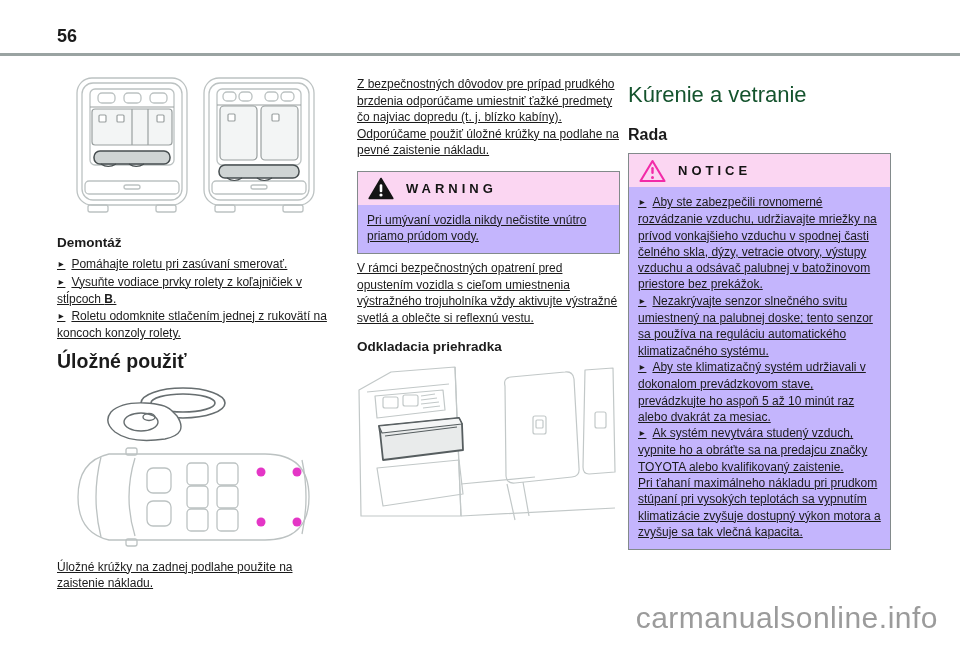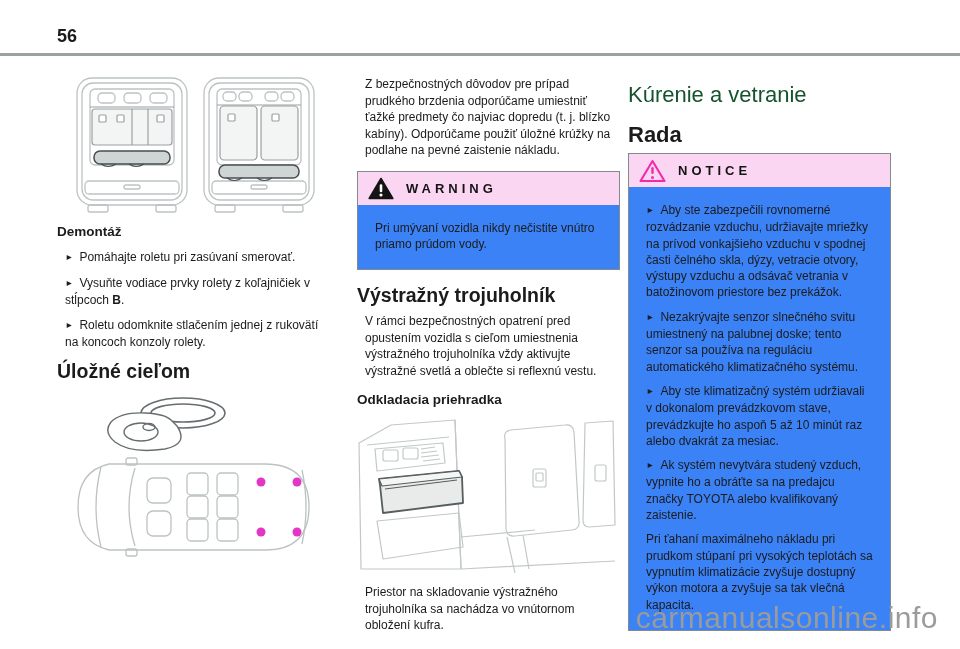--- a/index.html
+++ b/index.html
@@ -7,37 +7,37 @@
     width:960px;height:649px;position:relative;overflow:hidden;
     background:#ffffff;color:#1b1b1b;
     font-family:"Liberation Sans", sans-serif;
   }
   .page-number{position:absolute;left:57px;top:26px;font-size:18px;font-weight:bold;}
   .top-rule{position:absolute;left:0;top:53px;width:960px;height:3px;background:#9aa3a2;}
   .col{position:absolute;top:0;height:649px;}
   #col1{left:57px;width:276px;}
   #col2{left:357px;width:263px;}
   #col3{left:628px;width:263px;}
-  .body, .caption{font-size:12px;line-height:16.5px;margin:8px;}
+  .body, .caption{font-size:12px;line-height:16.5px;margin:0;text-decoration:underline;}
   .marker{font-size:8.5px;margin-right:6px;position:relative;top:-1px;}
   .h-large{font-size:19.5px;font-weight:bold;margin:0;line-height:24px;}
   .h-med{font-size:13.5px;font-weight:bold;margin:0;line-height:18px;}
   .section-title{font-size:22px;font-weight:400;color:#14532d;margin:0;line-height:26px;}
-  .h-rada{font-size:22px;font-weight:bold;margin:0;line-height:20px;}
+  .h-rada{font-size:16px;font-weight:bold;margin:0;line-height:20px;}
   .figure{margin:0;}
   .fig-vans{margin-top:72px;display:flex;gap:9px;justify-content:center;}
   .cap-bullet{margin-top:4px;}
-  #col1 .h-med{margin-top:9px;}
+  #col1 .h-med{margin-top:20px;}
   #col1 .bullets{margin-top:4px;}
   #col1 .h-large{margin-top:7px;}
   .fig-ring{margin-top:9px;margin-left:44px;}
   .fig-car{margin-top:2px;margin-left:14px;}
   #col1 .caption{margin-top:11px;}
   #col2 .intro{margin-top:76px;}
-  .alert{border:1.5px solid #828a8b;background:#3b82f6;}
+  .alert{border:1.5px solid #828a8b;background:#c4b5fd;}
   #col2 .alert{margin-top:12px;}
   .alert-header{background:#fbd6f2;display:flex;align-items:center;gap:12px;padding:4px 10px;height:25px;}
   .alert-label{font-size:13px;font-weight:bold;letter-spacing:4px;color:#141414;}
   .alert-body{padding:7px 9px 9px 9px;}
   .alert-body .body{line-height:16.3px;}
   #col2 .h-large{margin-top:13px;}
   #col2 .tri-body{margin-top:6px;}
   #col2 .h-med{margin-top:12px;}
   .fig-trunk{margin-top:8px;}
   #col2 .caption{margin-top:7px;}
@@ -124,21 +124,21 @@
       <span class="marker">►</span><span>Pomáhajte roletu pri zasúvaní smerovať.</span>
     </p>
     <p class="body">
       <span class="marker">►</span><span>Vysuňte vodiace prvky rolety z koľajničiek v stĺpcoch </span><b>B</b><span>.</span>
     </p>
     <p class="body">
       <span class="marker">►</span><span>Roletu odomknite stlačením jednej z rukovätí na koncoch konzoly rolety.</span>
     </p>
   </div>
 
-  <h2 class="h-large">Úložné cieľom</h2>
+  <h2 class="h-large">Úložné použiť</h2>
 
   <div class="figure fig-ring">
     <svg width="130" height="62" viewBox="0 0 130 62">
       <g stroke="#676e70" fill="none" stroke-width="1.6">
         <ellipse cx="82" cy="21" rx="42" ry="15"></ellipse>
         <ellipse cx="82" cy="21" rx="32" ry="9"></ellipse>
       </g>
       <g stroke="#676e70" stroke-width="1.4">
         <path d="M76 34 Q88 52 64 57 Q30 62 14 50 Q2 40 10 30 Q20 20 44 21 Q64 22 70 28 Z" fill="#ffffff"></path>
         <ellipse cx="40" cy="40" rx="17" ry="9" fill="none"></ellipse>
@@ -167,41 +167,41 @@
       </g>
       <g fill="#e436c6">
         <circle cx="190" cy="26" r="4.5"></circle>
         <circle cx="226" cy="26" r="4.5"></circle>
         <circle cx="190" cy="76" r="4.5"></circle>
         <circle cx="226" cy="76" r="4.5"></circle>
       </g>
     </svg>
   </div>
 
+  <p class="caption">Úložné krúžky na zadnej podlahe použite na zaistenie nákladu.</p>
 </div>
 
 <div class="col" id="col2">
 
   <p class="body intro">Z bezpečnostných dôvodov pre prípad prudkého brzdenia odporúčame umiestniť ťažké predmety čo najviac dopredu (t. j. blízko kabíny). Odporúčame použiť úložné krúžky na podlahe na pevné zaistenie nákladu.</p>
 
   <div class="alert">
     <div class="alert-header">
       <svg width="26" height="23" viewBox="0 0 26 23">
         <path d="M13 1.5 L24.8 21.5 H1.2 Z" fill="#141414" stroke="#141414" stroke-width="1.6" stroke-linejoin="round"></path>
         <rect x="11.7" y="7.2" width="2.6" height="8" rx="1.3" fill="#ffffff"></rect>
         <circle cx="13" cy="18" r="1.6" fill="#ffffff"></circle>
       </svg>
       <span class="alert-label">WARNING</span>
     </div>
     <div class="alert-body">
       <p class="body">Pri umývaní vozidla nikdy nečistite vnútro priamo prúdom vody.</p>
     </div>
   </div>
 
-  <h2 class="h-large">Výstražný trojuholník</h2>
   <p class="body tri-body">V rámci bezpečnostných opatrení pred opustením vozidla s cieľom umiestnenia výstražného trojuholníka vždy aktivujte výstražné svetlá a oblečte si reflexnú vestu.</p>
 
   <h3 class="h-med">Odkladacia priehradka</h3>
 
   <div class="figure fig-trunk">
     <svg width="262" height="160" viewBox="0 0 262 160">
       <g stroke="#c2c8c8" fill="none" stroke-width="1.2" stroke-linejoin="round">
         <path d="M4 152 L2 26 L34 8 L98 3 L104 152 Z"></path>
         <path d="M10 28 L92 20"></path>
         <path d="M98 3 L104 152"></path>
@@ -219,40 +219,39 @@
         <path d="M150 120 L158 156 M166 118 L172 152"></path>
       </g>
       <g stroke="#565d5f" stroke-width="1.8" fill="#e9ebeb" stroke-linejoin="round">
         <path d="M22 62 L102 54 L105 60 L106 86 L26 96 L23 68 Z"></path>
         <path d="M22 62 L102 54 L105 60 L25 69 Z" fill="#f4f5f5" stroke-width="1.2"></path>
         <path d="M28 72 L100 63" stroke-width="1" fill="none"></path>
       </g>
     </svg>
   </div>
 
-  <p class="caption">Priestor na skladovanie výstražného trojuholníka sa nachádza vo vnútornom obložení kufra.</p>
 </div>
 
 <div class="col" id="col3">
 
   <h1 class="section-title">Kúrenie a vetranie</h1>
   <h2 class="h-rada">Rada</h2>
 
   <div class="alert">
     <div class="alert-header">
       <svg width="27" height="24" viewBox="0 0 27 24">
         <path d="M13.5 2 L25.5 22 H1.5 Z" fill="none" stroke="#f22ba8" stroke-width="2.1" stroke-linejoin="round"></path>
         <rect x="12.3" y="8" width="2.4" height="7" rx="1.2" fill="#f22ba8"></rect>
         <circle cx="13.5" cy="18.6" r="1.5" fill="#f22ba8"></circle>
       </svg>
       <span class="alert-label">NOTICE</span>
     </div>
     <div class="alert-body">
       <p class="body">
-        <span class="marker">►</span><span>Aby ste zabezpečili rovnomerné rozvádzanie vzduchu, udržiavajte mriežky na prívod vonkajšieho vzduchu v spodnej časti čelného skla, dýzy, vetracie otvory, výstupy vzduchu a odsávač vetrania v batožinovom priestore bez prekážok.</span>
+        <span class="marker">►</span><span>Aby ste zabezpečili rovnomerné rozvádzanie vzduchu, udržiavajte mriežky na prívod vonkajšieho vzduchu v spodnej časti čelného skla, dýzy, vetracie otvory, výstupy vzduchu a odsávač palubnej v batožinovom priestore bez prekážok.</span>
       </p>
       <p class="body">
         <span class="marker">►</span><span>Nezakrývajte senzor slnečného svitu umiestnený na palubnej doske; tento senzor sa používa na reguláciu automatického klimatizačného systému.</span>
       </p>
       <p class="body">
         <span class="marker">►</span><span>Aby ste klimatizačný systém udržiavali v dokonalom prevádzkovom stave, prevádzkujte ho aspoň 5 až 10 minút raz alebo dvakrát za mesiac.</span>
       </p>
       <p class="body">
         <span class="marker">►</span><span>Ak systém nevytvára studený vzduch, vypnite ho a obráťte sa na predajcu značky TOYOTA alebo kvalifikovaný zaistenie.</span>
       </p>

